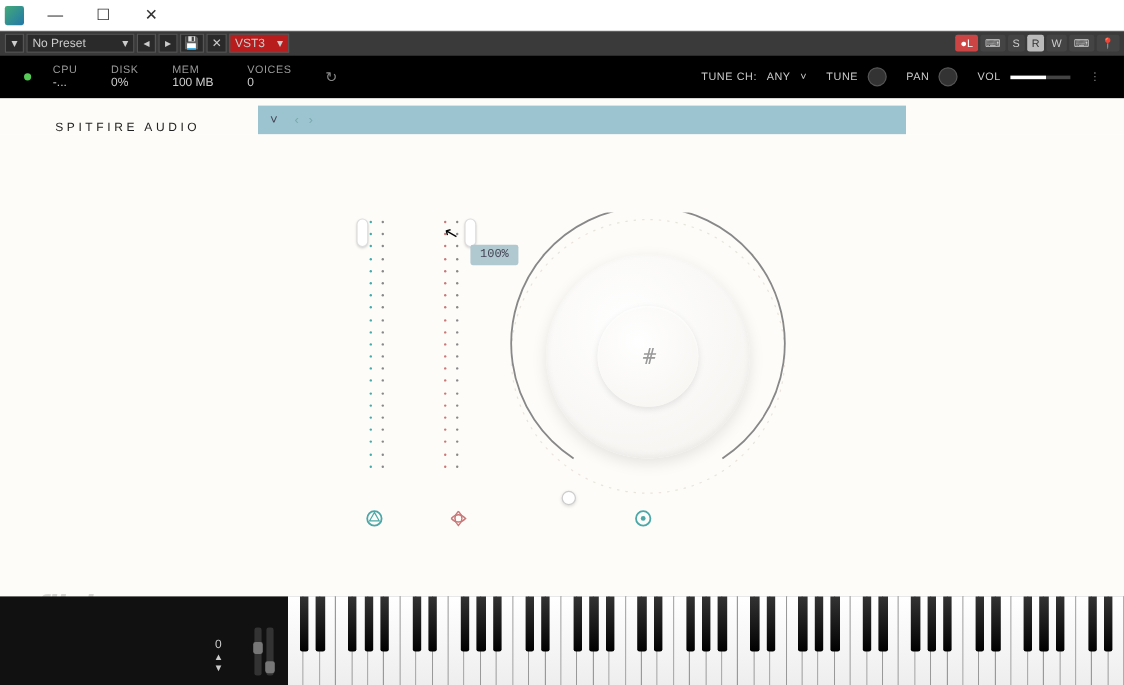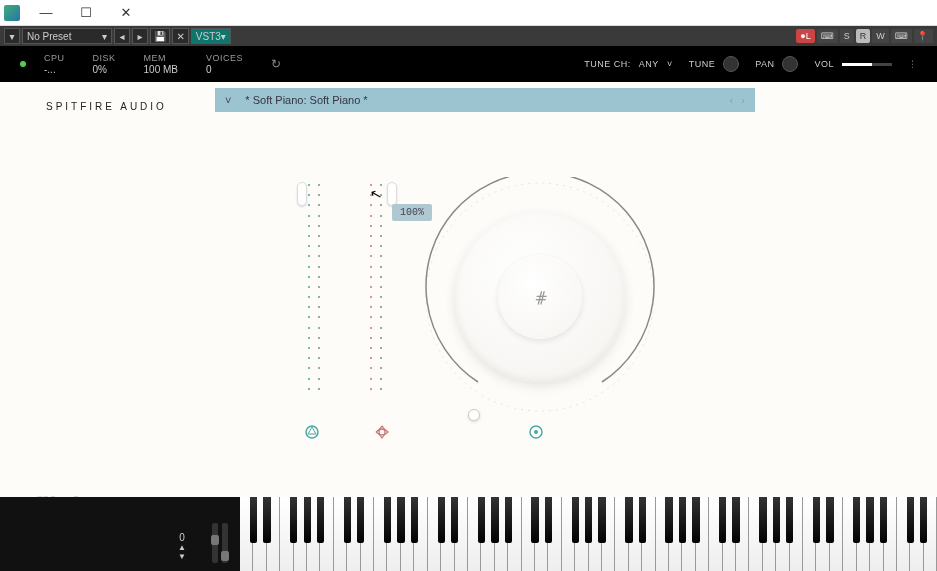--- a/index.html
+++ b/index.html
@@ -8,21 +8,21 @@
 
 .titlebar { height: 26px; background: #fff; border-bottom: 1px solid #ddd; display: flex; align-items: center; padding: 0 4px; }
 .titlebar .app-icon { width: 16px; height: 16px; margin-right: 6px; background: linear-gradient(135deg,#4a7,#27a); border-radius: 2px; }
 .titlebar .title { font-size: 11px; color: #333; flex: 1; }
 .titlebar .win-btn { width: 40px; height: 26px; display: flex; align-items: center; justify-content: center; font-size: 13px; color: #333; }
 
 
 .toolbar { height: 20px; background: #3a3a3a; display: flex; align-items: center; padding: 0 4px; gap: 2px; color: #ccc; font-size: 10px; }
 .tb-btn { height: 16px; min-width: 16px; background: #2a2a2a; border: 1px solid #555; display: flex; align-items: center; justify-content: center; padding: 0 3px; }
 .preset-sel { width: 90px; height: 16px; background: #2a2a2a; border: 1px solid #555; display: flex; align-items: center; padding: 0 4px; justify-content: space-between; }
-.vst-sel { width: 40px; height: 16px; background: #0f766e; border: 1px solid #555; display: flex; align-items: center; padding: 0 4px; justify-content: space-between; text-align: center; }
+.vst-sel { width: 50px; height: 16px; background: #b91c1c; border: 1px solid #555; display: flex; align-items: center; padding: 0 4px; justify-content: space-between; text-align: center; }
 .toolbar .spacer { flex: 1; }
 .tb-right { display: flex; gap: 2px; align-items: center; }
 .tb-badge { height: 14px; padding: 0 4px; font-size: 9px; display: flex; align-items: center; background: #444; border-radius: 2px; }
 .tb-badge.red { background: #c44; color: #fff; }
 .tb-badge.lt { background: #bbb; color: #333; }
 
 
 .stats { height: 36px; background: #000000; display: flex; align-items: center; padding: 0 20px; color: #888; font-size: 9px; }
 .stat { margin-right: 28px; }
 .stat .lbl { color: #999; letter-spacing: 0.5px; }
@@ -158,21 +158,20 @@
     <span>VOL</span>
     <div class="vol-slider"></div>
   </div>
   <span style="color:#888;">⋮</span>
 </div>
 
 <div class="plugin-head">
   <div class="brand">SPITFIRE AUDIO</div>
   <div class="patch-bar">
     <span class="chev">˅</span>
-    <span class="name">* Soft Piano: Soft Piano *</span>
     <span class="patch-nav">
       <span>‹</span>
       <span>›</span>
     </span>
   </div>
 </div>
 
 <div class="main">
 
   <div class="sliders">

